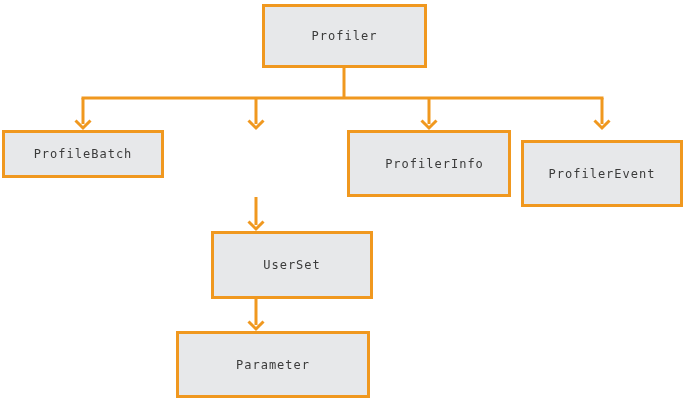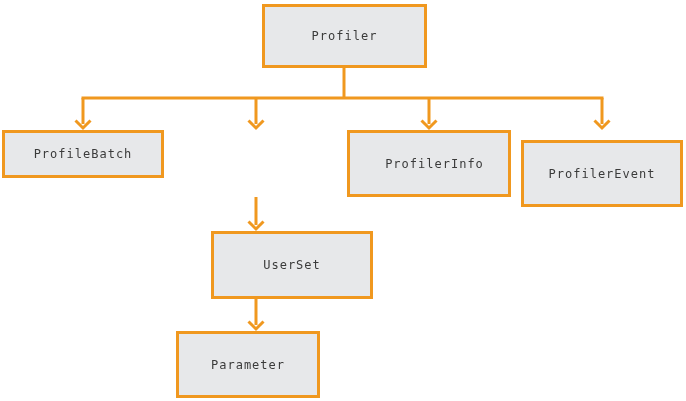--- a/index.html
+++ b/index.html
@@ -43,21 +43,21 @@
     letter-spacing:1px;
     white-space:nowrap;
   }
   
   #n-profiler      {left:262px;top:4px;  width:165px;height:64px;}
   #n-profilebatch  {left:2px;  top:130px;width:162px;height:48px;}
   #n-usersetmanager{left:175px;top:130px;width:163px;height:67px;}
   #n-profilerinfo  {left:347px;top:130px;width:164px;height:67px;padding-left:11px;}
   #n-profilerevent {left:521px;top:140px;width:162px;height:67px;}
   #n-userset       {left:176px;top:231px;width:162px;height:68px;margin-left:35px;}
-  #n-parameter     {left:176px;top:331px;width:144px;height:67px;}
+  #n-parameter     {left:176px;top:331px;width:194px;height:67px;}
 </style>
 </head>
 <body>
 
 <div class="canvas">
 
   <svg class="edges" viewBox="0 0 686 401" xmlns="http://www.w3.org/2000/svg">
 
     <path d="M344 68 V98"></path>
 

